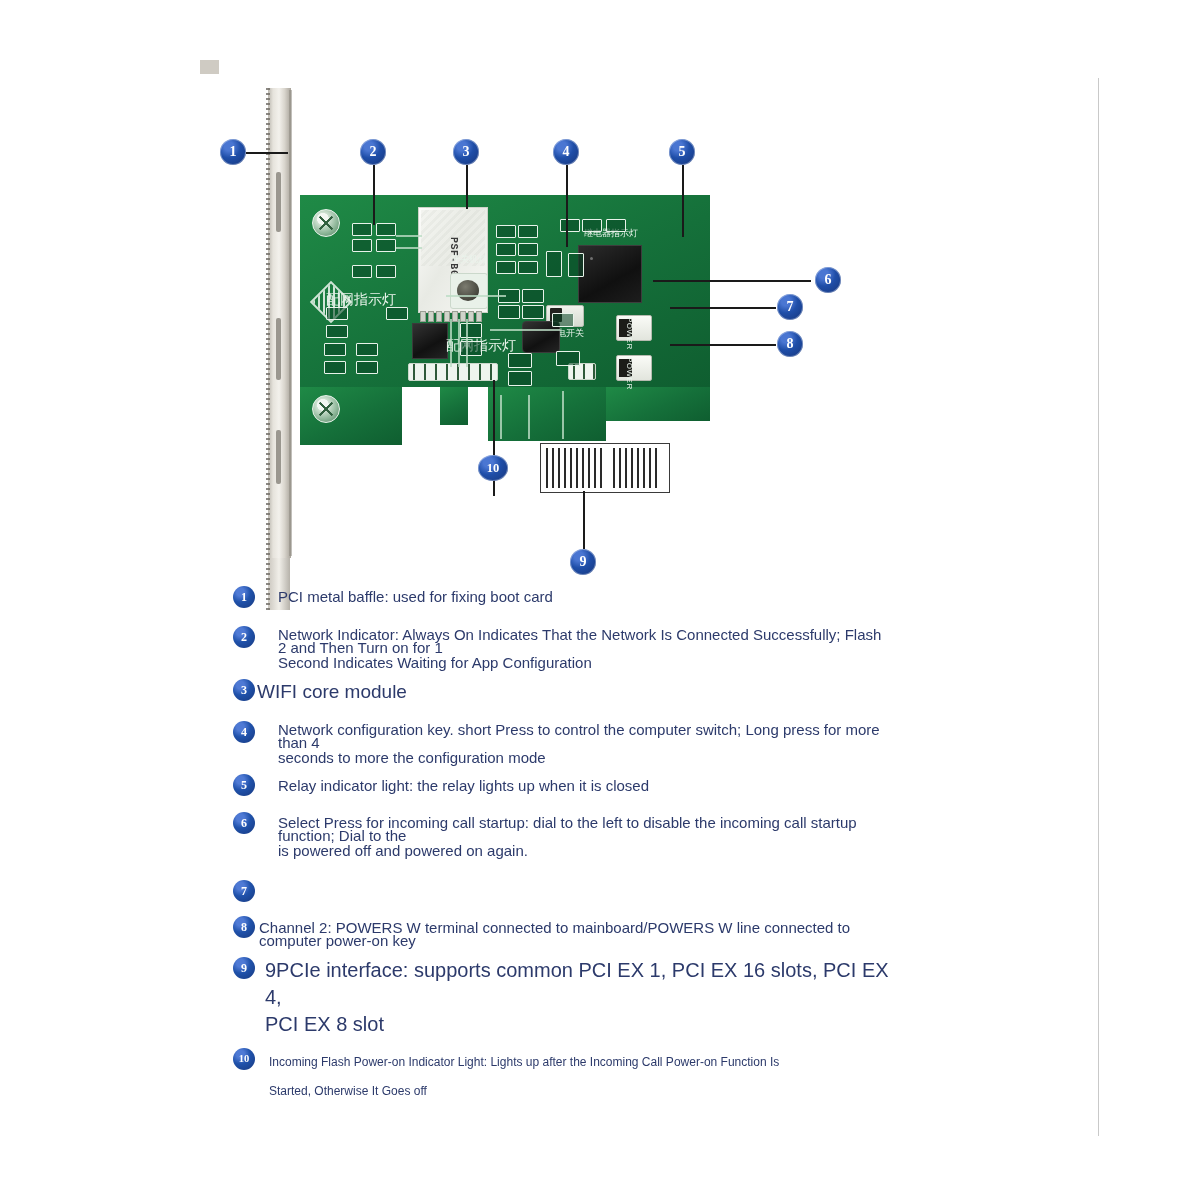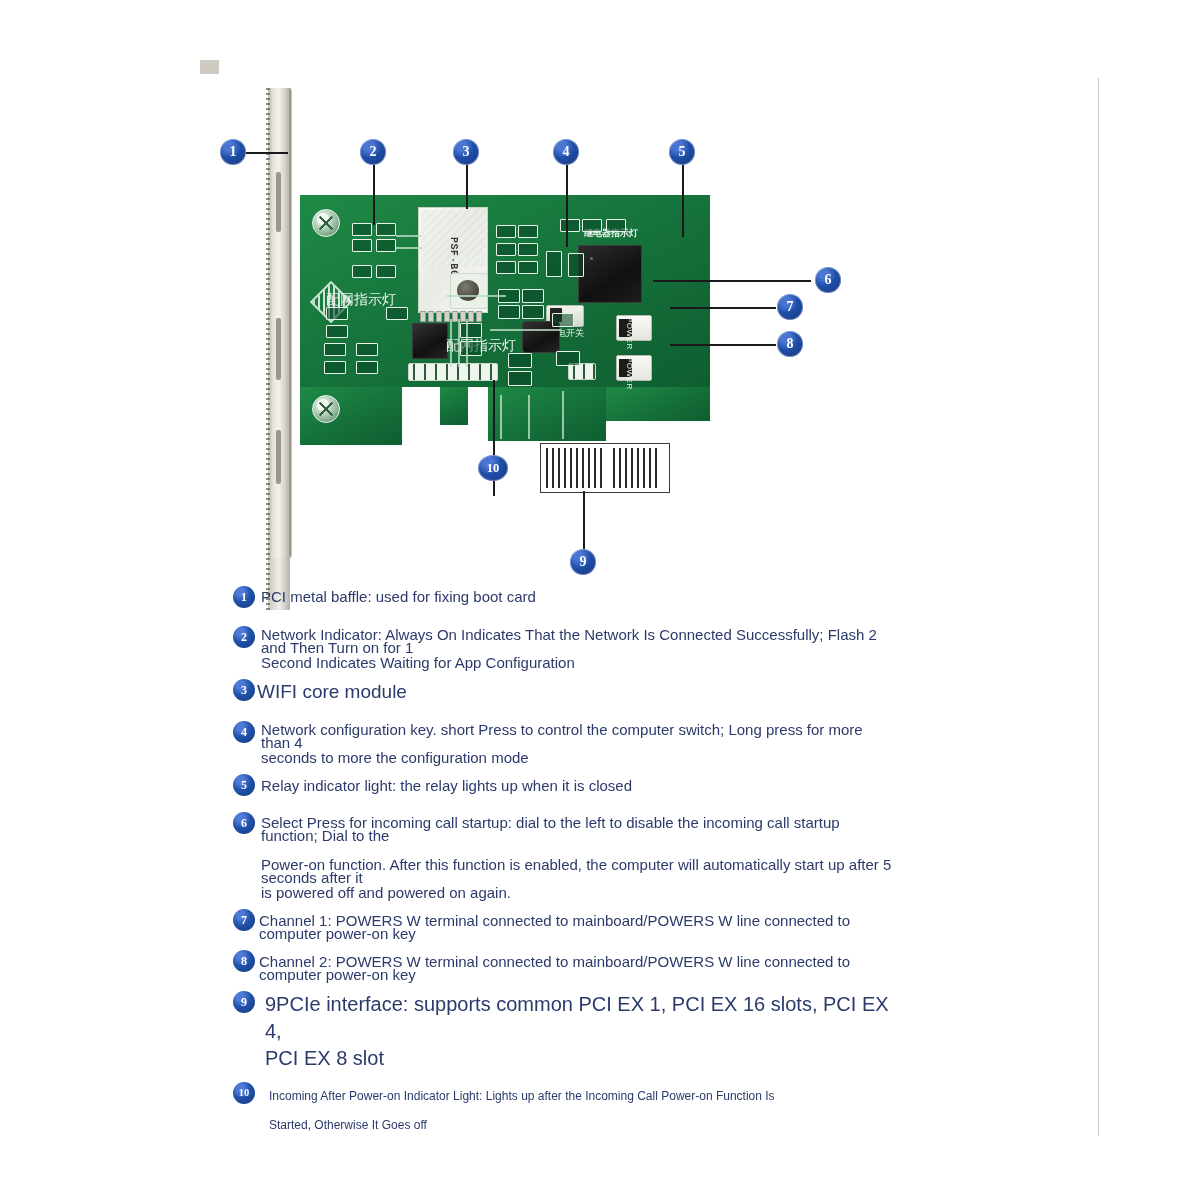--- a/index.html
+++ b/index.html
@@ -57,21 +57,21 @@
      border:1.5px solid #cdd2c8;}
   #wifi-label{position:absolute;left:50%;top:50%;transform:translate(-50%,-50%) rotate(90deg);
      font-size:10px;letter-spacing:.6px;color:#3a3a3a;white-space:nowrap;
      font-family:"Liberation Mono",monospace;font-weight:bold;}
   #wifi-shield{position:absolute;left:120px;top:14px;width:64px;height:56px;
      background:repeating-linear-gradient(135deg,#eceee8 0 3px,#dfe2db 3px 6px);opacity:.55;}
   .wifi-pin{position:absolute;width:4px;height:9px;background:#cfd4ca;border:1px solid #9aa094;}
   #relay{position:absolute;left:278px;top:50px;width:62px;height:56px;
      background:linear-gradient(150deg,#2c2c2c,#101010 60%,#1d1d1d);border:1px solid #3d3d3d;}
   #relay-dot{position:absolute;left:290px;top:62px;width:3px;height:3px;border-radius:50%;background:#6f6f6f;}
-  #relay-cn{position:absolute;left:276px;top:32px;width:70px;font-size:9px;color:#eaf4ec;text-align:center;font-weight:bold;}
+  #relay-cn{position:absolute;left:276px;top:32px;width:70px;font-size:9px;color:#eaf4ec;text-align:center;}
   #btn-outer{position:absolute;left:150px;top:78px;width:36px;height:34px;
      background:#e9f1e9;border:1.6px solid #cbd8cb;border-radius:3px;}
   #btn-inner{position:absolute;left:157px;top:85px;width:22px;height:21px;border-radius:50%;
      background:radial-gradient(circle at 38% 32%,#7c7c70,#45453c 70%,#2b2b24);}
   #btn-cn{position:absolute;left:142px;top:58px;width:54px;font-size:9px;color:#eaf4ec;text-align:center;}
   .chip{position:absolute;background:linear-gradient(150deg,#333,#111 60%,#242424);border:1px solid #3a3a3a;}
   #chip-u1{left:112px;top:128px;width:34px;height:34px;}
   #chip-u2{left:222px;top:126px;width:36px;height:30px;border-radius:4px;}
   #hdr-8pin{position:absolute;left:108px;top:168px;width:88px;height:16px;
      background:#eef5ee;border:1.6px solid #cad7ca;border-radius:2px;
@@ -110,21 +110,21 @@
   .lead-h{height:1.6px;}
 
   
   #legend{position:absolute;left:233px;top:586px;width:660px;}
   .legend-row{position:relative;margin-bottom:4px;min-height:26px;}
   .bullet{position:absolute;left:0;top:0;width:22px;height:22px;border-radius:50%;
      background:radial-gradient(circle at 34% 28%,#4f7ad5 0 18%,#2052ab 46%,#17387e 100%);
      color:#fff;font-weight:bold;text-align:center;line-height:22px;font-size:12px;
      font-family:"Liberation Serif",serif;}
   .bullet.ten{font-size:10.5px;}
-  .legend-text{margin-left:28px;color:#2c3a6b;font-family:"Liberation Sans",sans-serif;}
+  .legend-text{margin-left:45px;color:#2c3a6b;font-family:"Liberation Sans",sans-serif;}
   .t-sm{font-size:15px;line-height:13px;padding-top:2px;}
   .t-md{font-size:15px;line-height:19px;padding-top:1px;}
   .t-lg{font-size:19px;line-height:25px;}
   .t-xl{font-size:20px;line-height:27px;}
   .gap-a{margin-top:10px;}
 </style>
 </head>
 <body>
 
 <div id="right-rule"></div>
@@ -298,39 +298,37 @@
   </div>
 
   <div class="legend-row gap-a" style="min-height:28px;">
     <div class="bullet">5</div>
     <div class="legend-text t-sm" style="padding-top:5px;">Relay indicator light: the relay lights up when it is closed</div>
   </div>
 
   <div class="legend-row gap-a" style="min-height:58px;">
     <div class="bullet">6</div>
     <div class="legend-text t-sm" style="padding-top:4px;">Select Press for incoming call startup: dial to the left to disable the incoming call startup function; Dial to the</div>
-    <div class="legend-text t-sm" style="padding-top:16px;">Power-on function. After this function is enabled, the computer will automatically start up after 5 seconds after it</div>
     <div class="legend-text t-sm">is powered off and powered on again.</div>
   </div>
 
   <div class="legend-row gap-a" style="min-height:26px;">
     <div class="bullet">7</div>
-    <div class="legend-text t-sm" style="padding-top:5px;margin-left:26px;">Channel 1: POWERS W terminal connected to mainboard/POWERS W line connected to computer power-on key</div>
   </div>
 
   <div class="legend-row gap-a" style="min-height:26px;">
     <div class="bullet">8</div>
     <div class="legend-text t-sm" style="padding-top:5px;margin-left:26px;">Channel 2: POWERS W terminal connected to mainboard/POWERS W line connected to computer power-on key</div>
   </div>
 
   <div class="legend-row gap-a" style="min-height:58px;">
     <div class="bullet">9</div>
     <div class="legend-text t-xl" style="margin-left:32px;">9PCIe interface: supports common PCI EX 1, PCI EX 16 slots, PCI EX 4,</div>
     <div class="legend-text t-xl" style="margin-left:32px;">PCI EX 8 slot</div>
   </div>
 
   <div class="legend-row gap-a" style="min-height:60px;">
     <div class="bullet ten">10</div>
-    <div class="legend-text t-sm" style="padding-top:8px;margin-left:36px;font-size:12px;">Incoming After Power-on Indicator Light: Lights up after the Incoming Call Power-on Function Is</div>
+    <div class="legend-text t-sm" style="padding-top:8px;margin-left:36px;font-size:12px;">Incoming Flash Power-on Indicator Light: Lights up after the Incoming Call Power-on Function Is</div>
     <div class="legend-text t-sm" style="padding-top:16px;margin-left:36px;font-size:12px;">Started, Otherwise It Goes off</div>
   </div>
 
 </div>
 
 </body></html>

